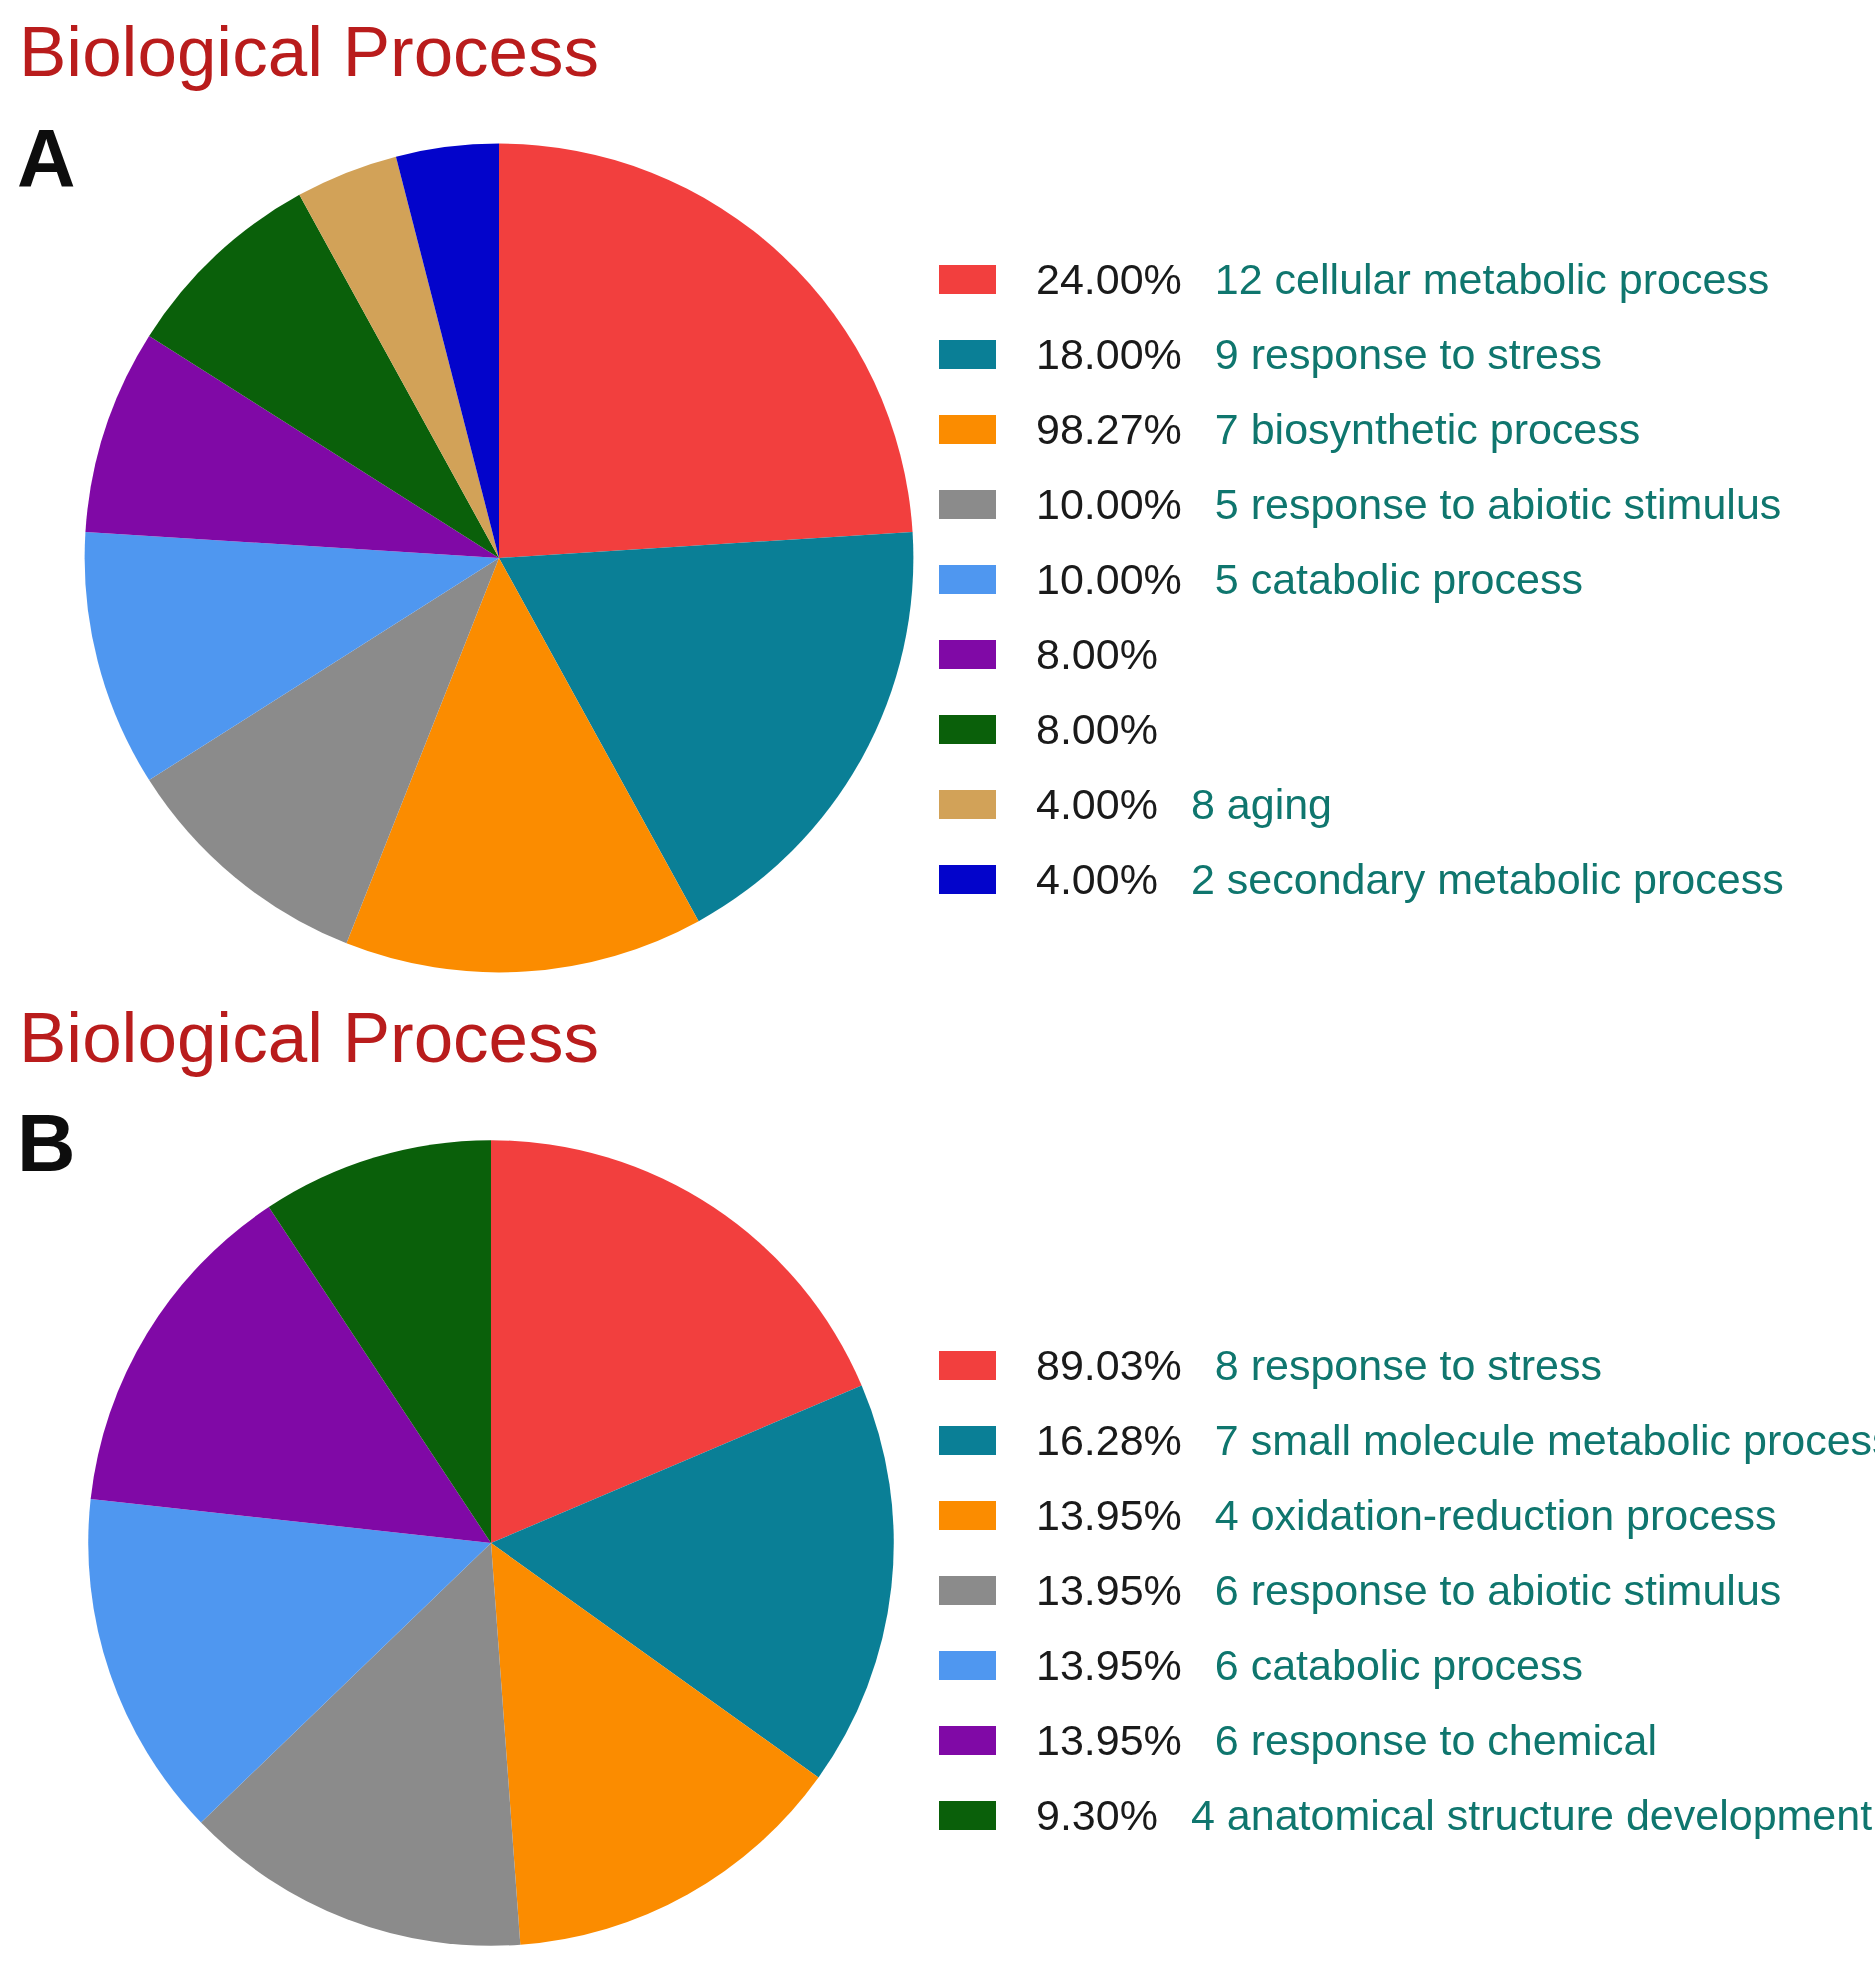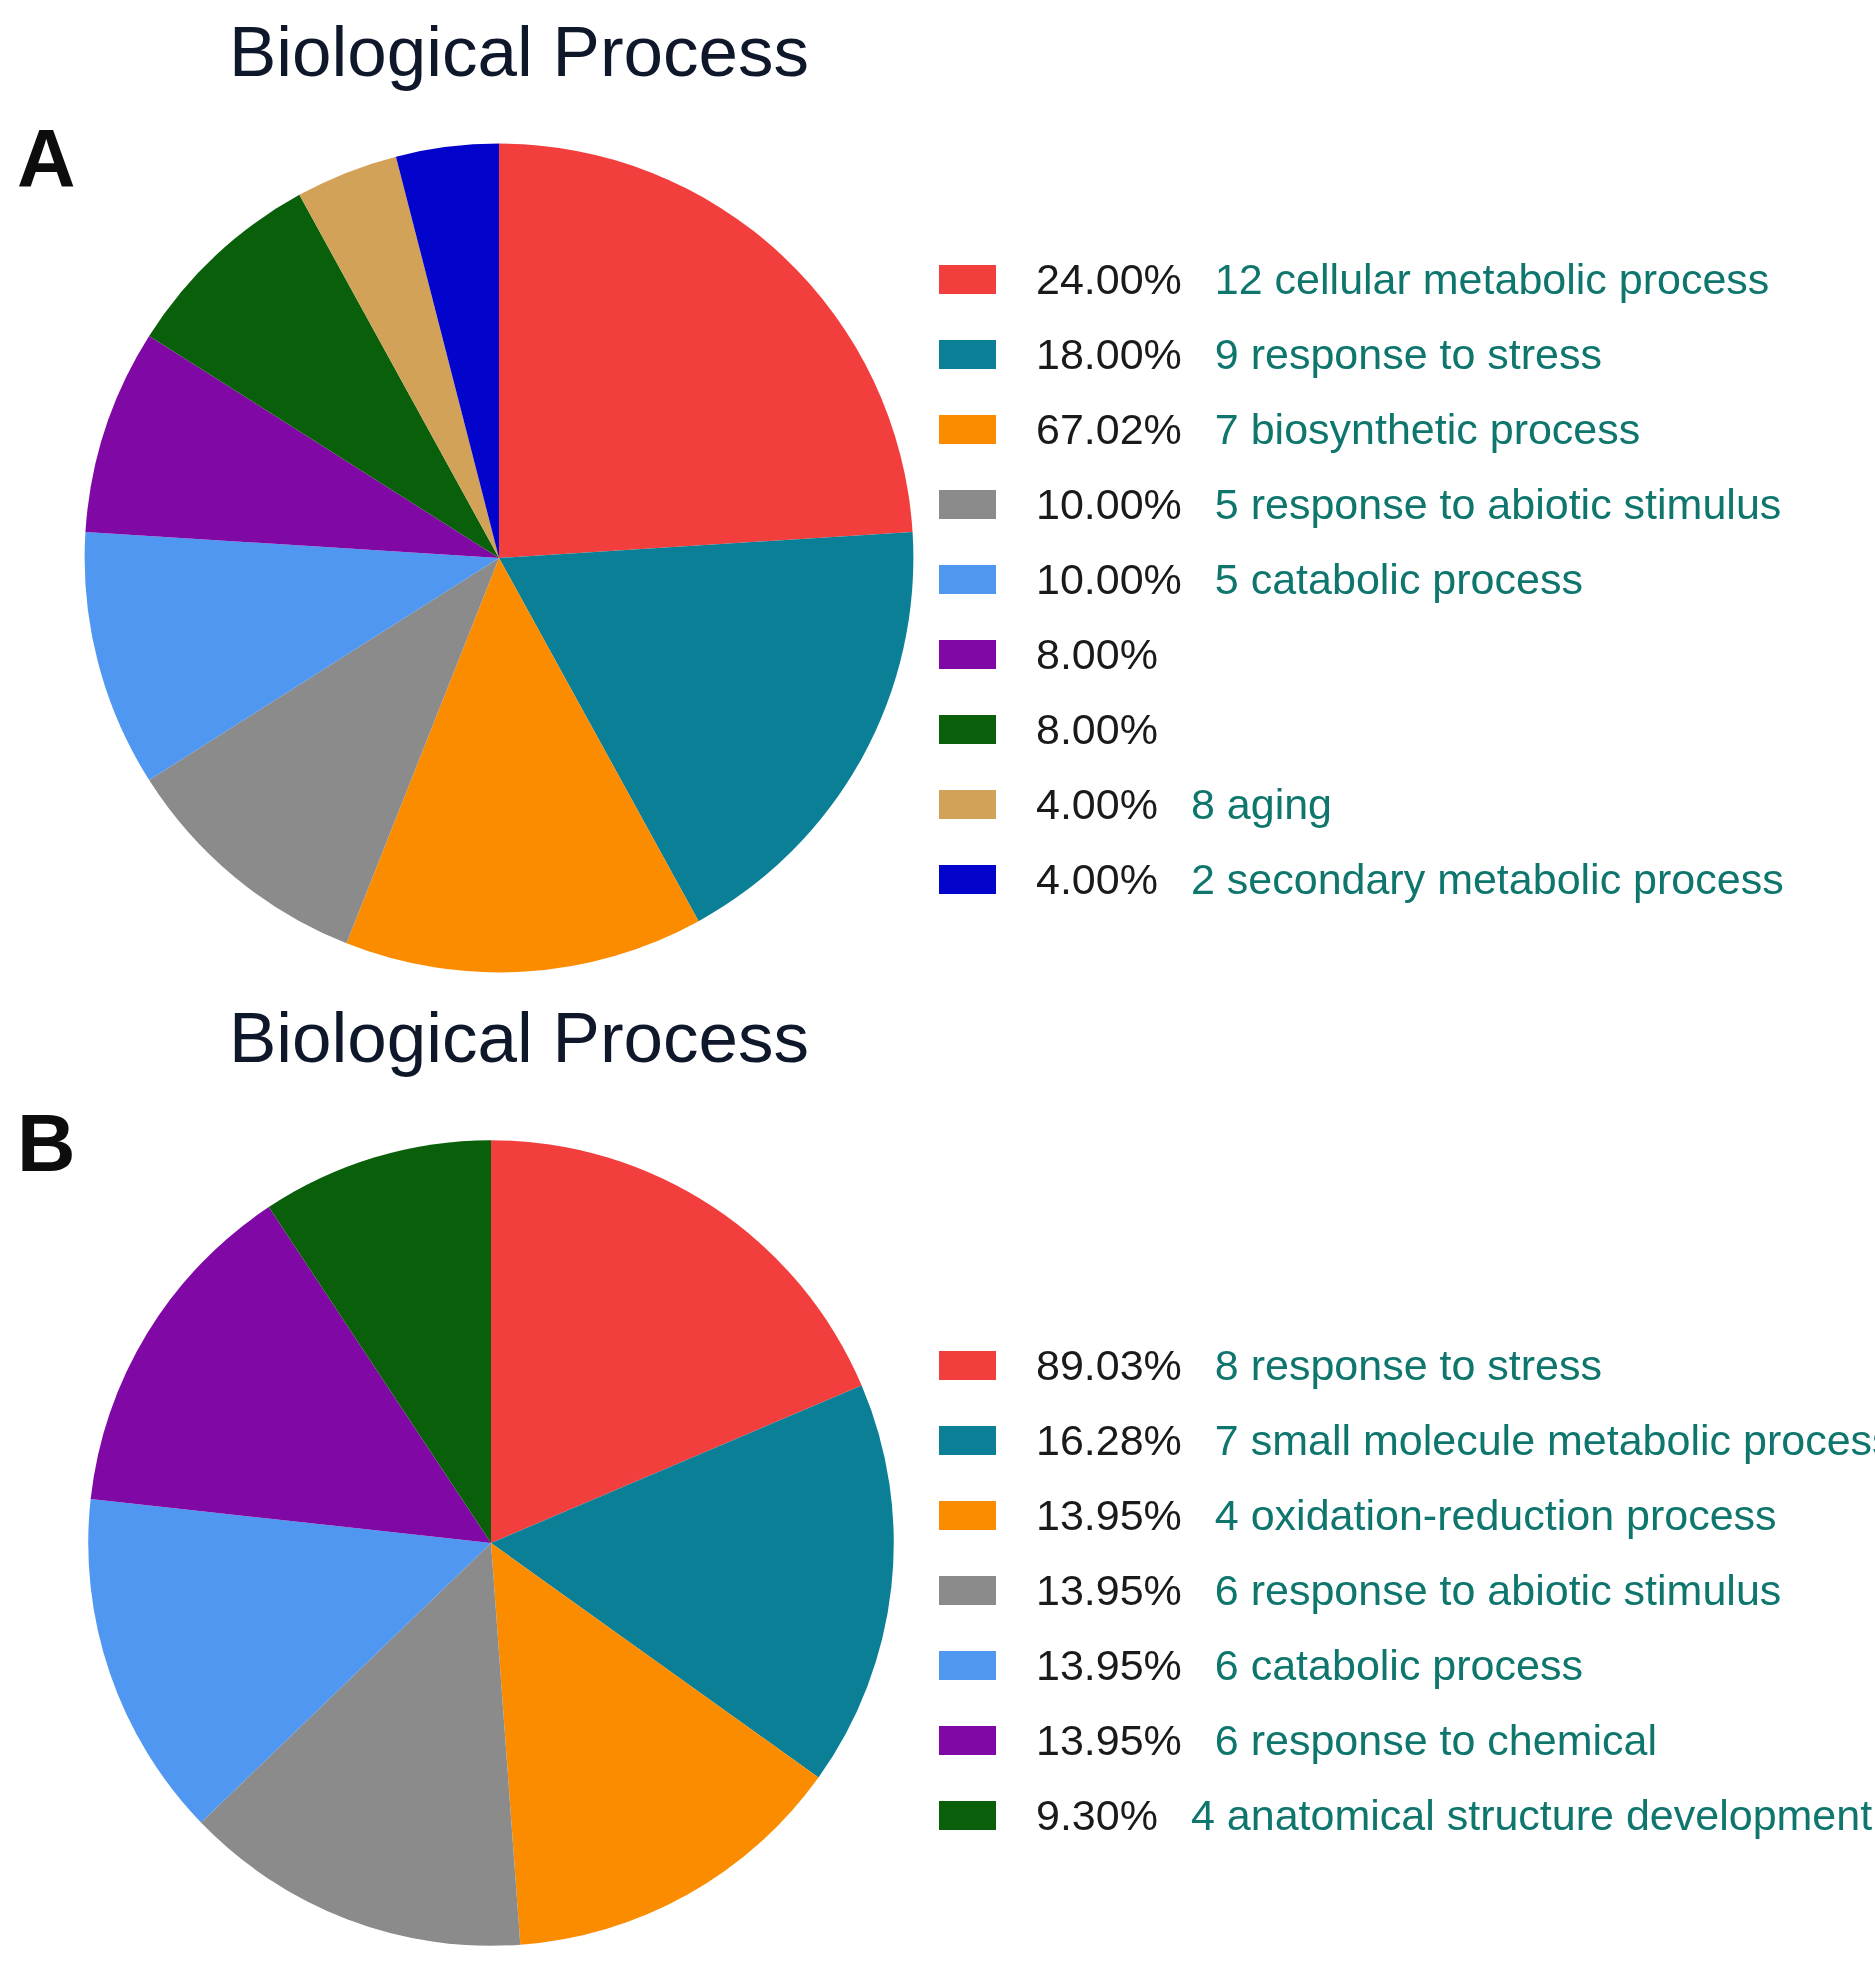--- a/index.html
+++ b/index.html
@@ -10,25 +10,25 @@
     background: #ffffff;
     overflow: hidden;
     font-family: "Liberation Sans", sans-serif;
     color: #111111;
   }
   .panel-title {
     position: absolute;
     left: 0;
     width: 1038px;
     margin: 0;
-    text-align: center;
     font-size: 71px;
     font-weight: 400;
-    color: #0f172a;
+    color: #b91c1c;
     white-space: nowrap;
+    padding-left: 19px;
   }
   .panel-title.pa { top: 11px; }
   .panel-title.pb { top: 997px; }
   .panel-letter {
     position: absolute;
     left: 17px;
     font-size: 81px;
     font-weight: 700;
     color: #0d0d0d;
     line-height: 1;
@@ -94,21 +94,21 @@
     <span class="legend-percent">24.00%</span>
     <span class="legend-label">12 cellular metabolic process</span>
   </div>
         <div class="legend-row">
     <span class="legend-swatch" style="background: rgb(10, 127, 150);"></span>
     <span class="legend-percent">18.00%</span>
     <span class="legend-label">9 response to stress</span>
   </div>
         <div class="legend-row">
     <span class="legend-swatch" style="background: rgb(251, 140, 0);"></span>
-    <span class="legend-percent">67.02%</span>
+    <span class="legend-percent">98.27%</span>
     <span class="legend-label">7 biosynthetic process</span>
   </div>
         <div class="legend-row">
     <span class="legend-swatch" style="background: rgb(139, 139, 139);"></span>
     <span class="legend-percent">10.00%</span>
     <span class="legend-label">5 response to abiotic stimulus</span>
   </div>
         <div class="legend-row">
     <span class="legend-swatch" style="background: rgb(79, 151, 240);"></span>
     <span class="legend-percent">10.00%</span>

